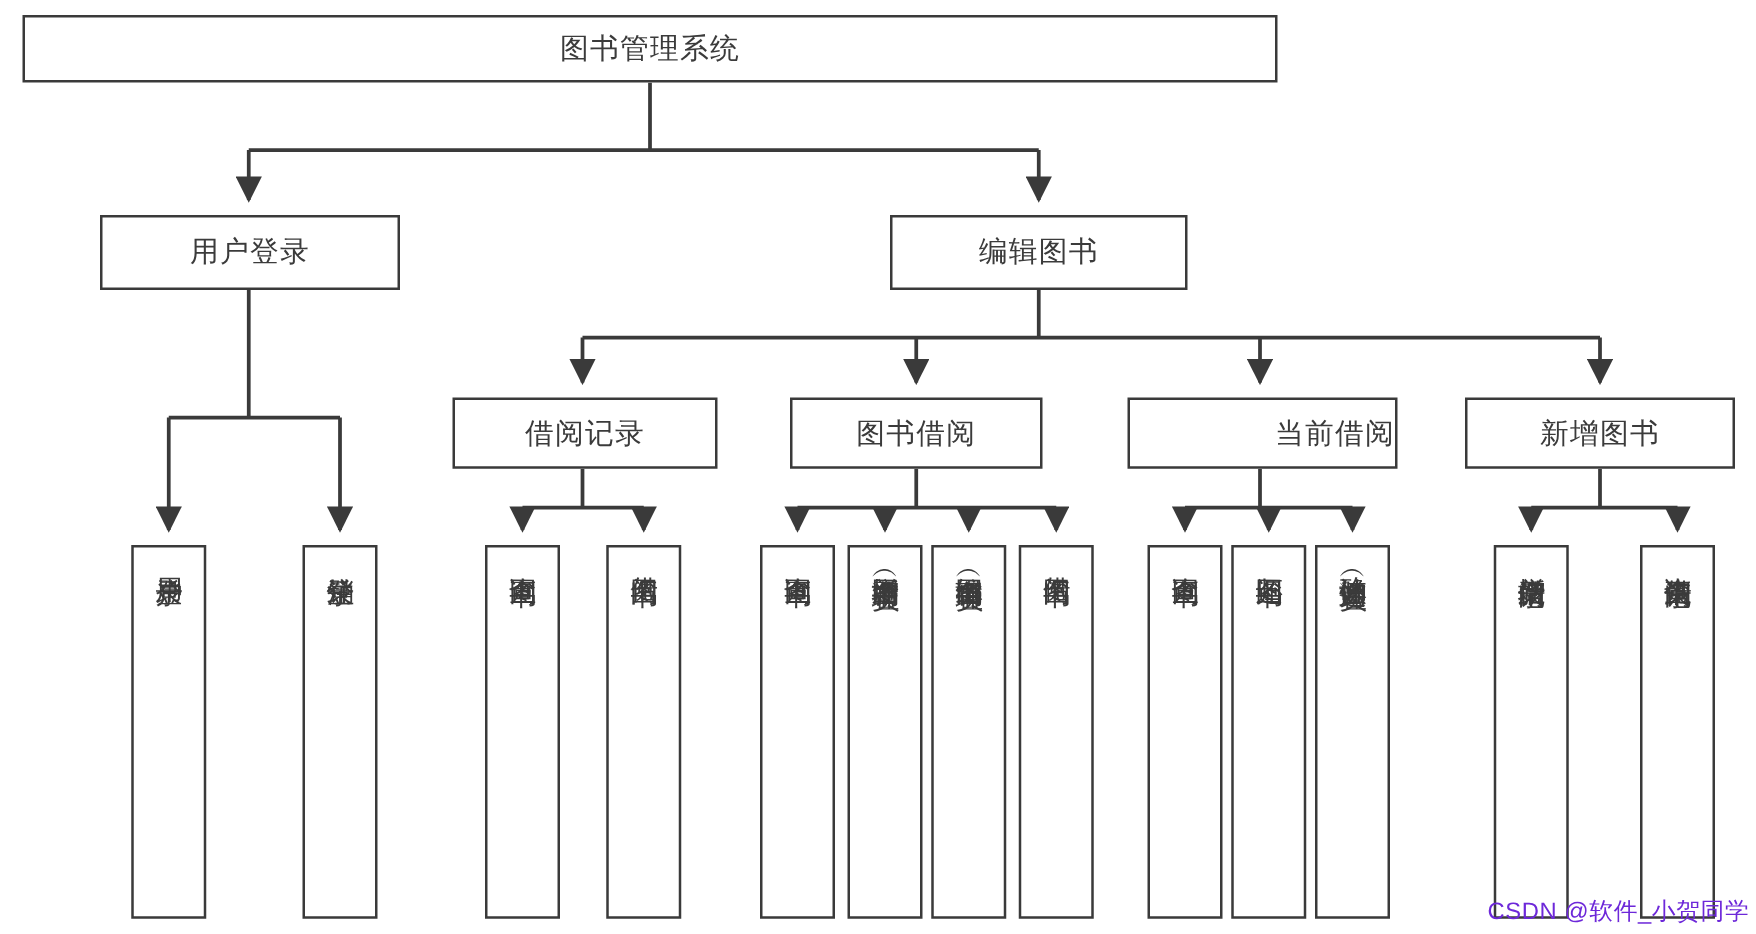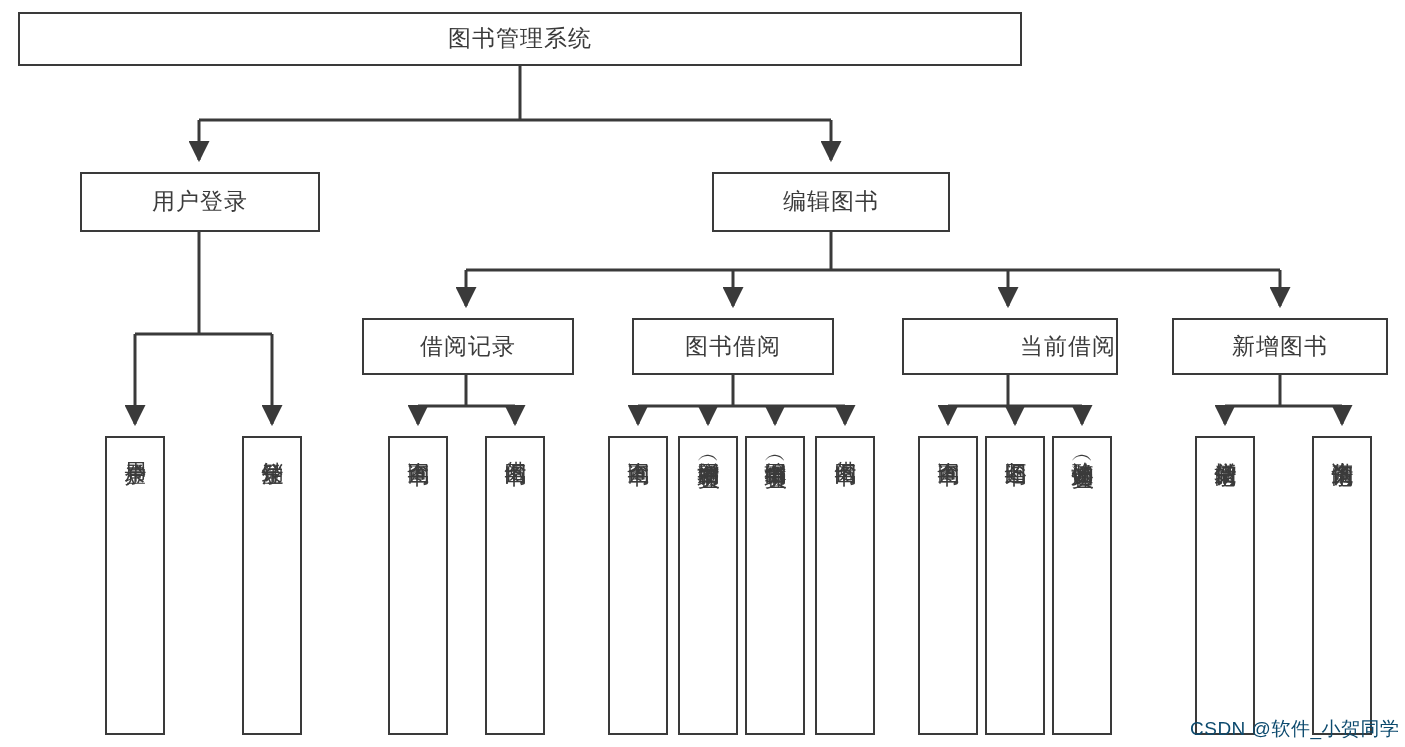--- a/index.html
+++ b/index.html
@@ -53,21 +53,21 @@
     font-size: 22px;
     line-height: 1.22;
     letter-spacing: 1px;
     color: #3b3b3b;
     text-align: start;
     white-space: nowrap;
   }
   .watermark {
     position: absolute;
     font-size: 19px;
-    color: #0c4a6e;
+    color: #6d28d9;
     white-space: nowrap;
     letter-spacing: 0.5px;
   }
 </style>
 </head>
 <body>
 
 <div id="canvas">
 
   <svg class="wires" viewBox="0 0 1405 747" xmlns="http://www.w3.org/2000/svg">

